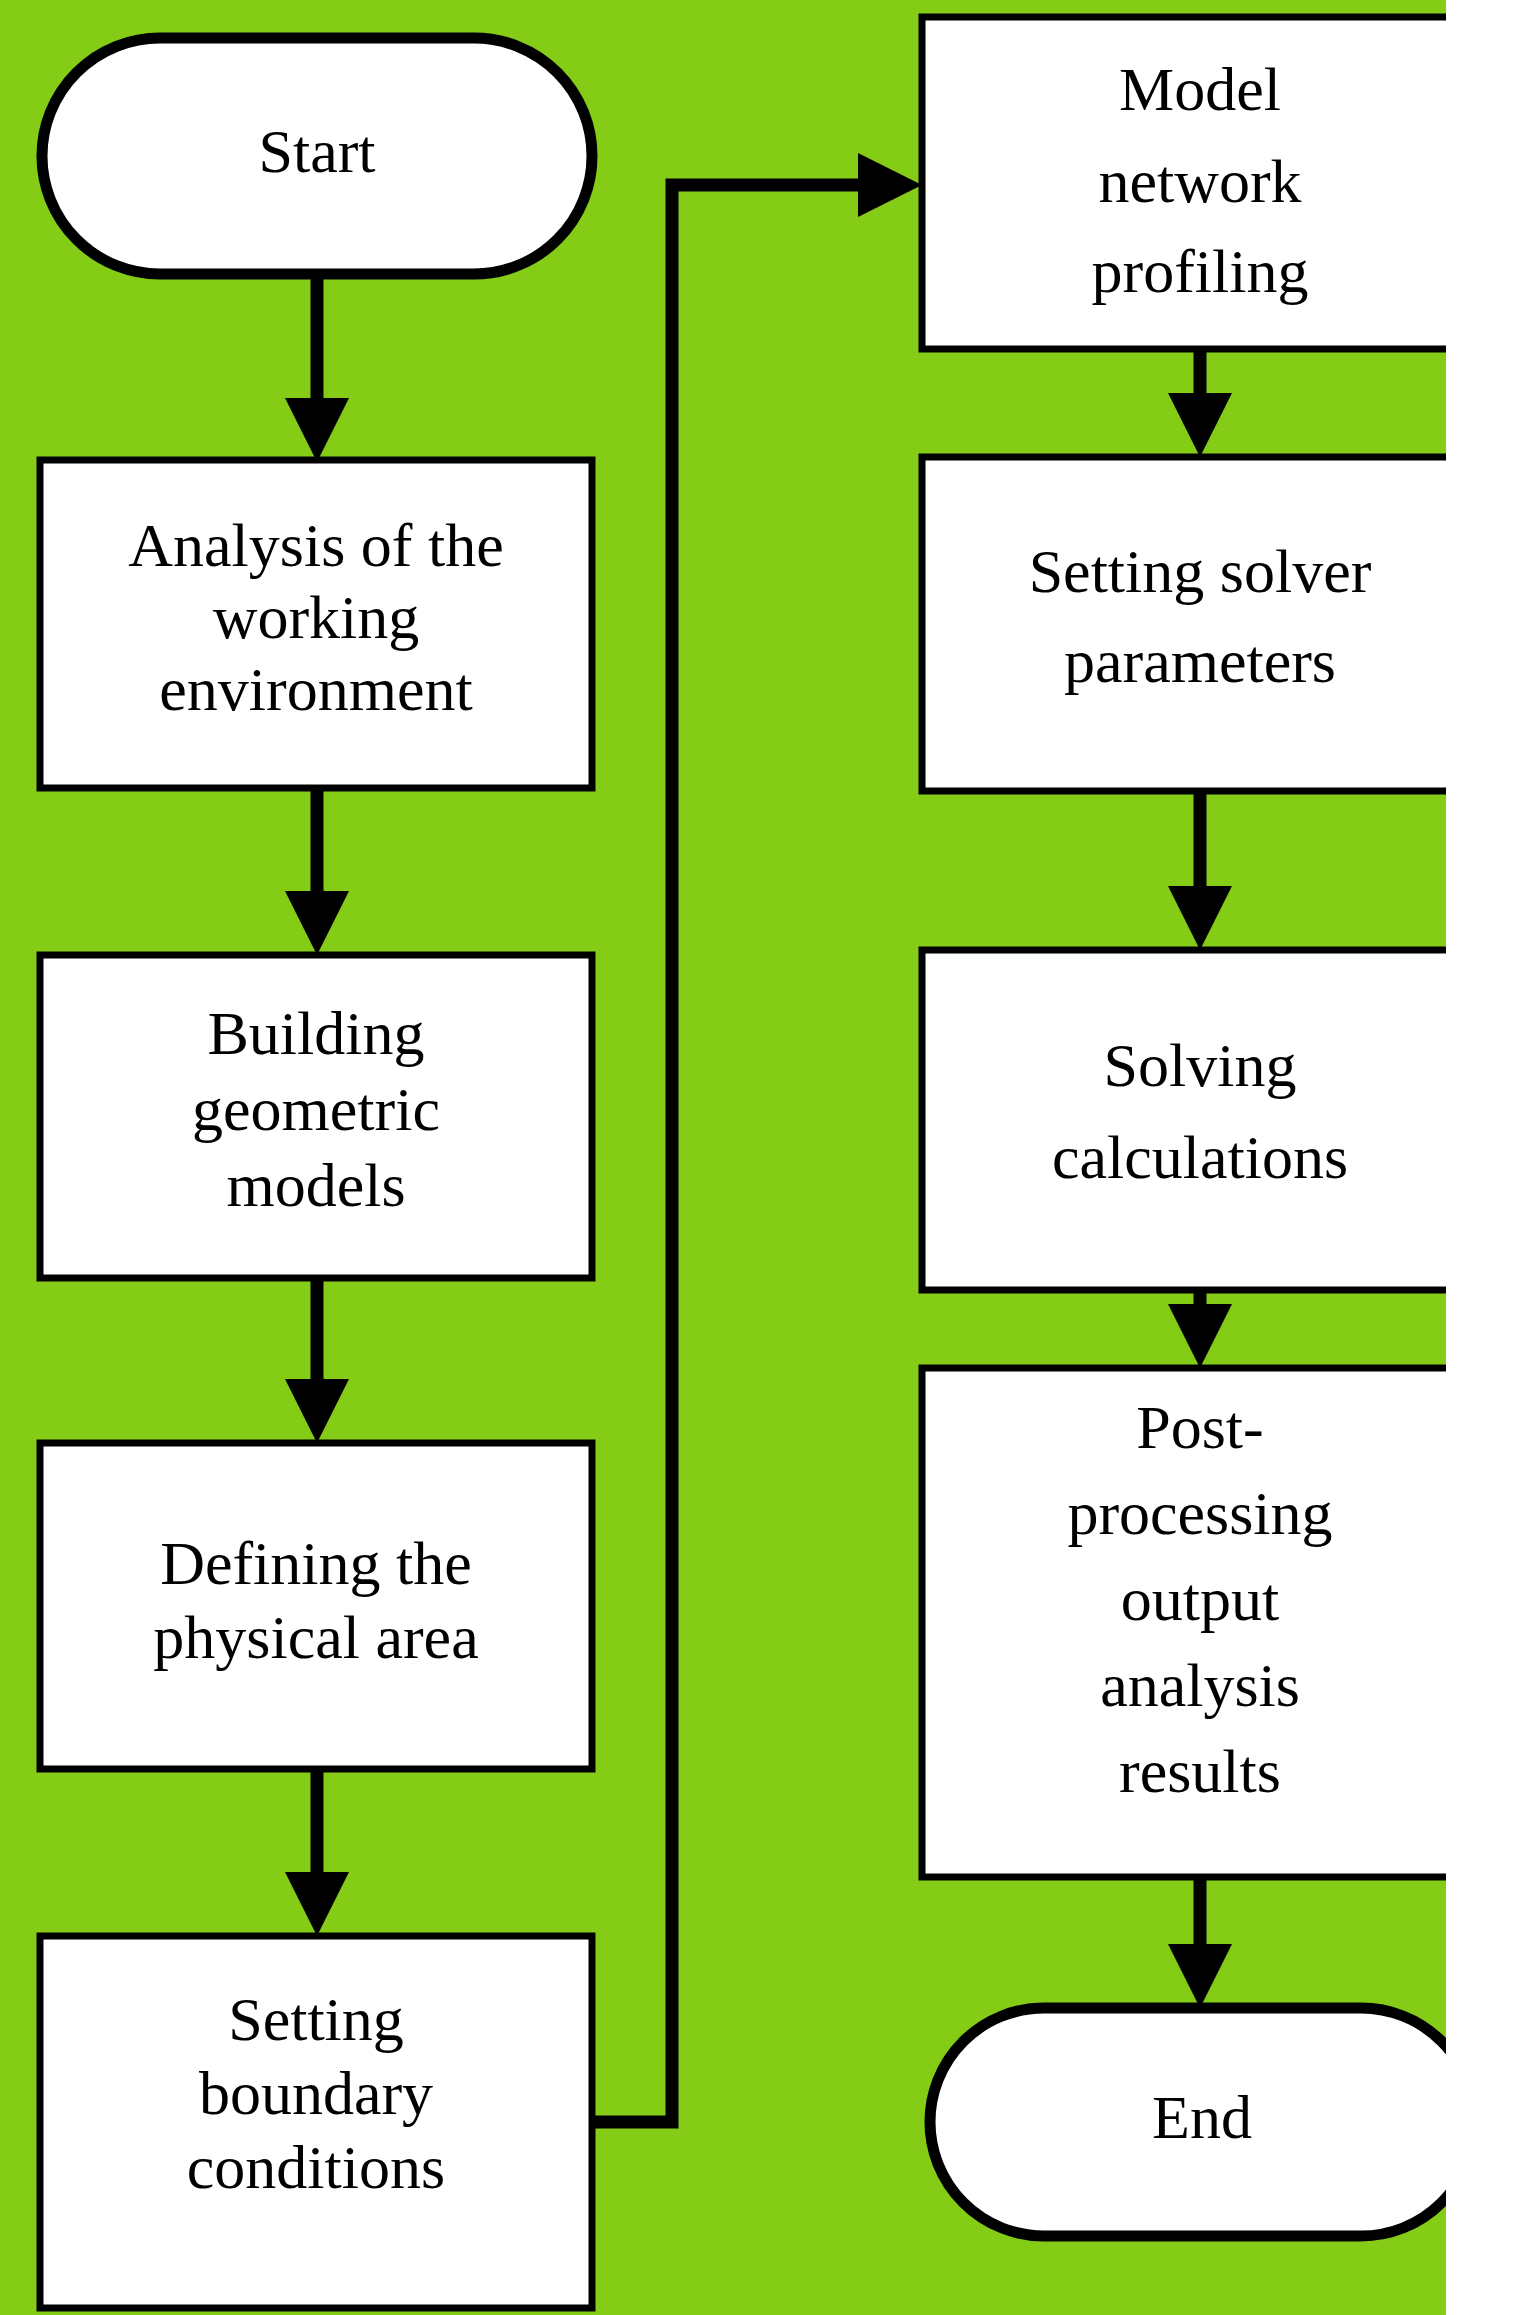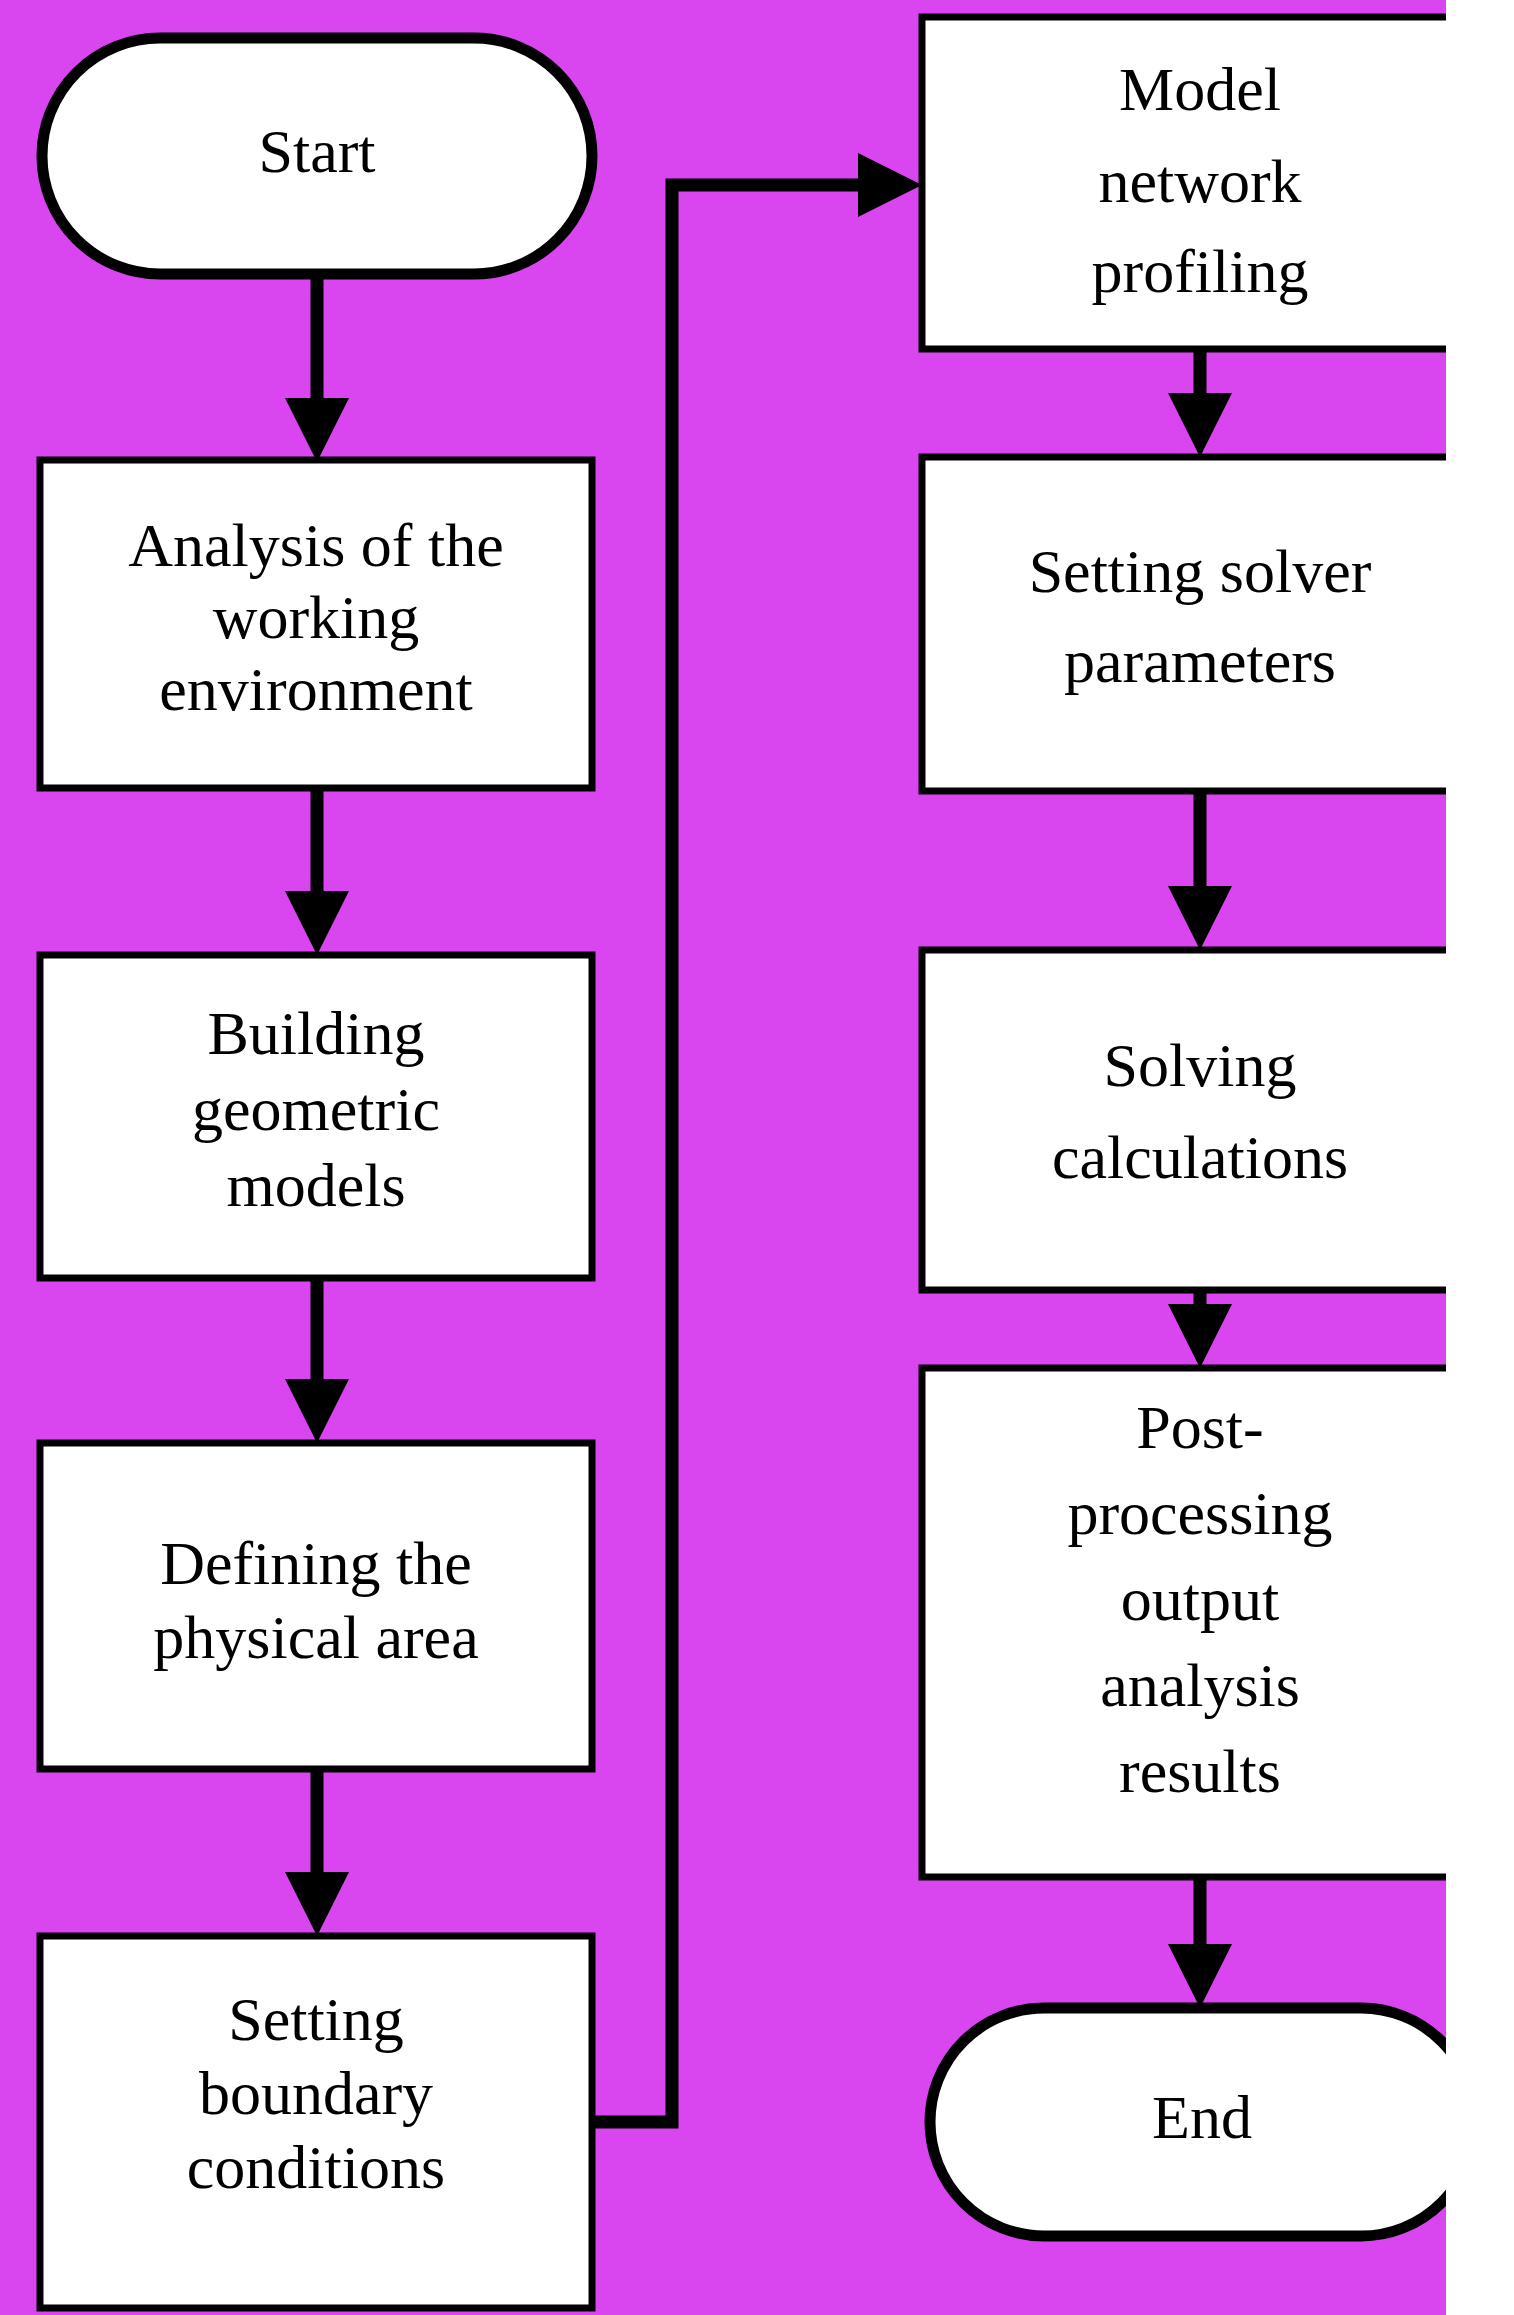--- a/index.html
+++ b/index.html
@@ -4,21 +4,21 @@
 <style>
   html, body {
     margin: 0;
     padding: 0;
     background: #ffffff;
   }
   #canvas {
     position: relative;
     width: 1446px;
     height: 2315px;
-    background: #d946ef;
+    background: #84cc16;
     overflow: hidden;
   }
   svg.flow {
     position: absolute;
     left: 0;
     top: 0;
     width: 1514px;
     height: 2315px;
     display: block;
   }

